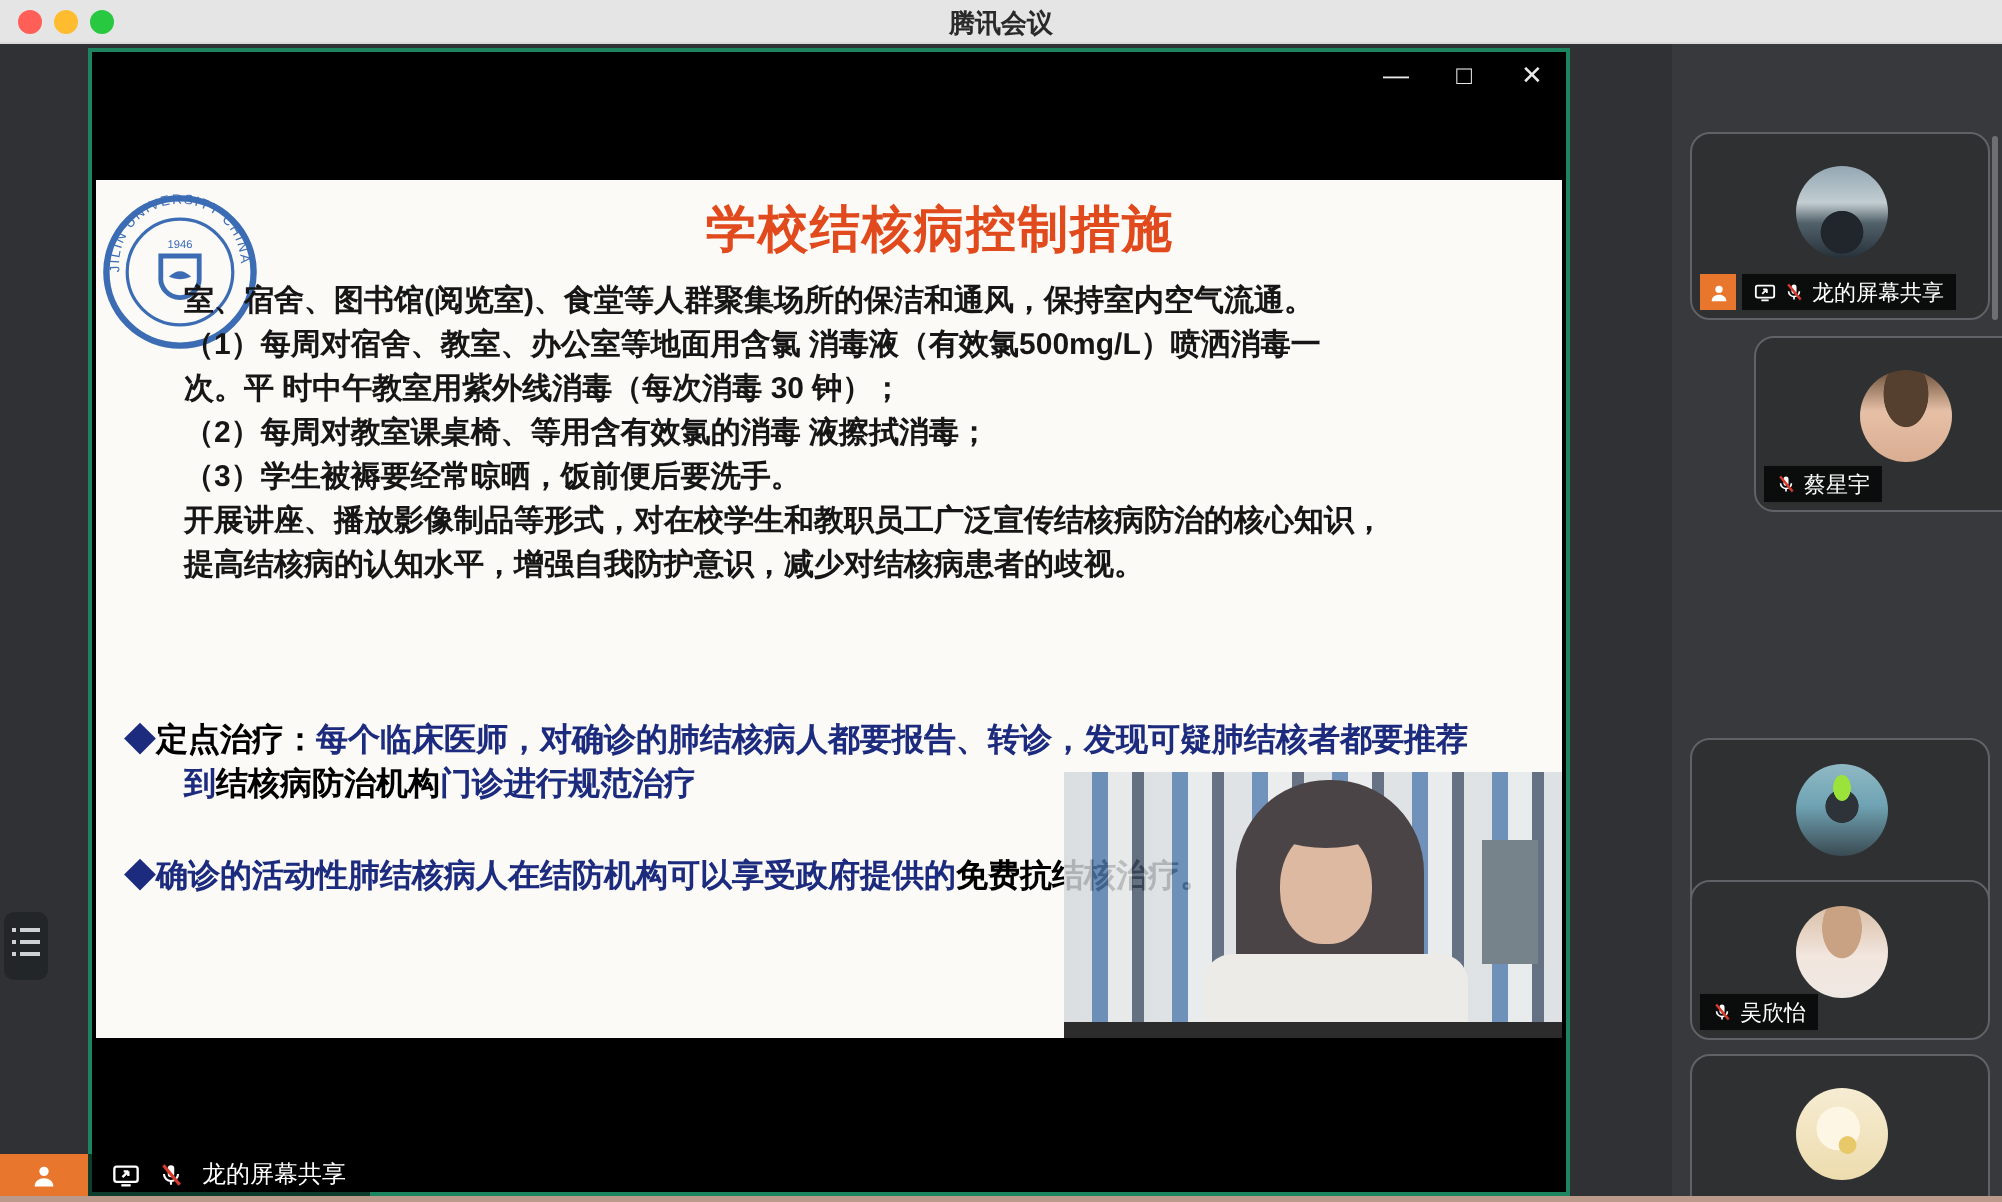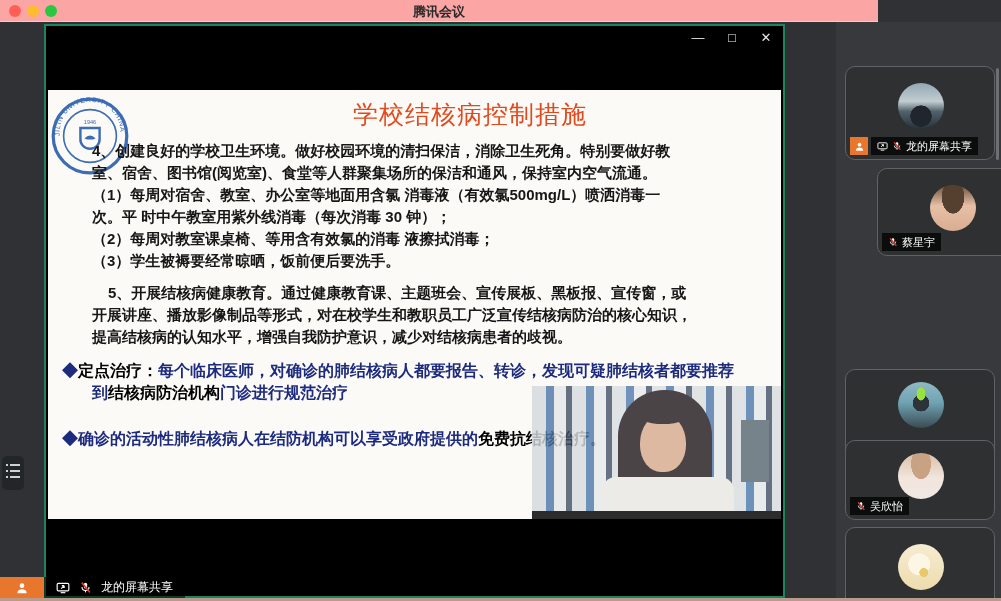--- a/index.html
+++ b/index.html
@@ -1,40 +1,40 @@
 <!DOCTYPE html>
 <html><head>
 <meta charset="utf-8">
 <style>
   * { margin:0; padding:0; box-sizing:border-box; }
   html,body { width:1001px; height:601px; overflow:hidden; background:#2f3134;
     font-family:"Liberation Sans", sans-serif; }
 
   
-  .titlebar { position:absolute; left:0; top:0; width:878px; height:22px;
-    background:#fca5a5; border-bottom:1px solid #d9d9d9; z-index:50;padding-left:27px; }
+  .titlebar { position:absolute; left:0; top:0; width:1001px; height:22px;
+    background:#e5e5e5; border-bottom:1px solid #d9d9d9; z-index:50;padding-left:27px; }
   .light { position:absolute; top:5px; width:12px; height:12px; border-radius:50%; }
   .light.red { left:9px;  background:#ff5f57; }
   .light.yellow { left:27px; background:#febc2e; }
   .light.green { left:45px; background:#28c840; }
   .win-title { position:absolute; left:0; right:0; top:3px; text-align:center;
     font-size:13px; font-weight:bold; color:#2a2a2a; }
 
   
   .share { position:absolute; left:44px; top:24px; width:741px; height:574px;
     background:#000; border:2px solid #1c855f; z-index:1; }
   .remote-controls { position:absolute; top:4px; right:8px; display:flex; gap:16px;
     color:#e8e8e8; font-size:13px; }
   .remote-controls span { width:18px; text-align:center; }
 
   
   .slide { position:absolute; left:2px; top:64px; width:733px; height:429px;
     background:#fbfaf7; overflow:hidden; }
   .slide-title { position:absolute; left:172px; top:8px; width:500px; text-align:center;
-    font-size:25px; font-weight:normal; color:#e14a1c; letter-spacing:1px; }
+    font-size:25px; font-weight:bold; color:#e14a1c; letter-spacing:1px; }
   .seal { position:absolute; left:2px; top:6px; width:80px; height:80px; }
   .body-lines { position:absolute; left:44px; top:50px; width:668px;
     font-size:15px; font-weight:bold; color:#161616; line-height:22px; }
   .body-lines .ln { white-space:nowrap; }
   .body-lines .ln.para5 { margin-top:10px; padding-left:16px; }
   .bullet { position:absolute; left:14px; width:706px; font-size:16px; font-weight:bold;
     color:#1c2b7e; line-height:22px; }
   .bullet .red { color:#000000; }
   .bullet .row2 { padding-left:30px; }
   .b1 { top:270px; } .b2 { top:338px; }
@@ -131,27 +131,25 @@
         <textPath href="#arcpath" startOffset="4">JILIN UNIVERSITY CHINA</textPath>
       </text>
       <text x="50" y="35" font-size="7" text-anchor="middle" fill="#3b6cb4">1946</text>
       <path d="M38 40 h24 v13 a12 12 0 0 1 -12 13 a12 12 0 0 1 -12 -13 z" fill="none" stroke="#3b6cb4" stroke-width="3"></path>
       <path d="M43 53 q7 -7 14 0 q-7 3 -14 0 z" fill="#3b6cb4"></path>
     </svg>
 
     <div class="slide-title">学校结核病控制措施</div>
 
     <div class="body-lines">
-      <div class="ln">4、创建良好的学校卫生环境。做好校园环境的清扫保洁，消除卫生死角。特别要做好教</div>
       <div class="ln">室、宿舍、图书馆(阅览室)、食堂等人群聚集场所的保洁和通风，保持室内空气流通。</div>
       <div class="ln">（1）每周对宿舍、教室、办公室等地面用含氯 消毒液（有效氯500mg/L）喷洒消毒一</div>
       <div class="ln">次。平 时中午教室用紫外线消毒（每次消毒 30 钟）；</div>
       <div class="ln">（2）每周对教室课桌椅、等用含有效氯的消毒 液擦拭消毒；</div>
       <div class="ln">（3）学生被褥要经常晾晒，饭前便后要洗手。</div>
-      <div class="ln para5">5、开展结核病健康教育。通过健康教育课、主题班会、宣传展板、黑板报、宣传窗，或</div>
       <div class="ln">开展讲座、播放影像制品等形式，对在校学生和教职员工广泛宣传结核病防治的核心知识，</div>
       <div class="ln">提高结核病的认知水平，增强自我防护意识，减少对结核病患者的歧视。</div>
     </div>
 
     <div class="bullet b1">
       <div>
         <span>◆</span><span class="red">定点治疗：</span><span>每个临床医师，对确诊的肺结核病人都要报告、转诊，发现可疑肺结核者都要推荐</span>
       </div>
       <div class="row2">
         <span>到</span><span class="red">结核病防治机构</span><span>门诊进行规范治疗</span>

